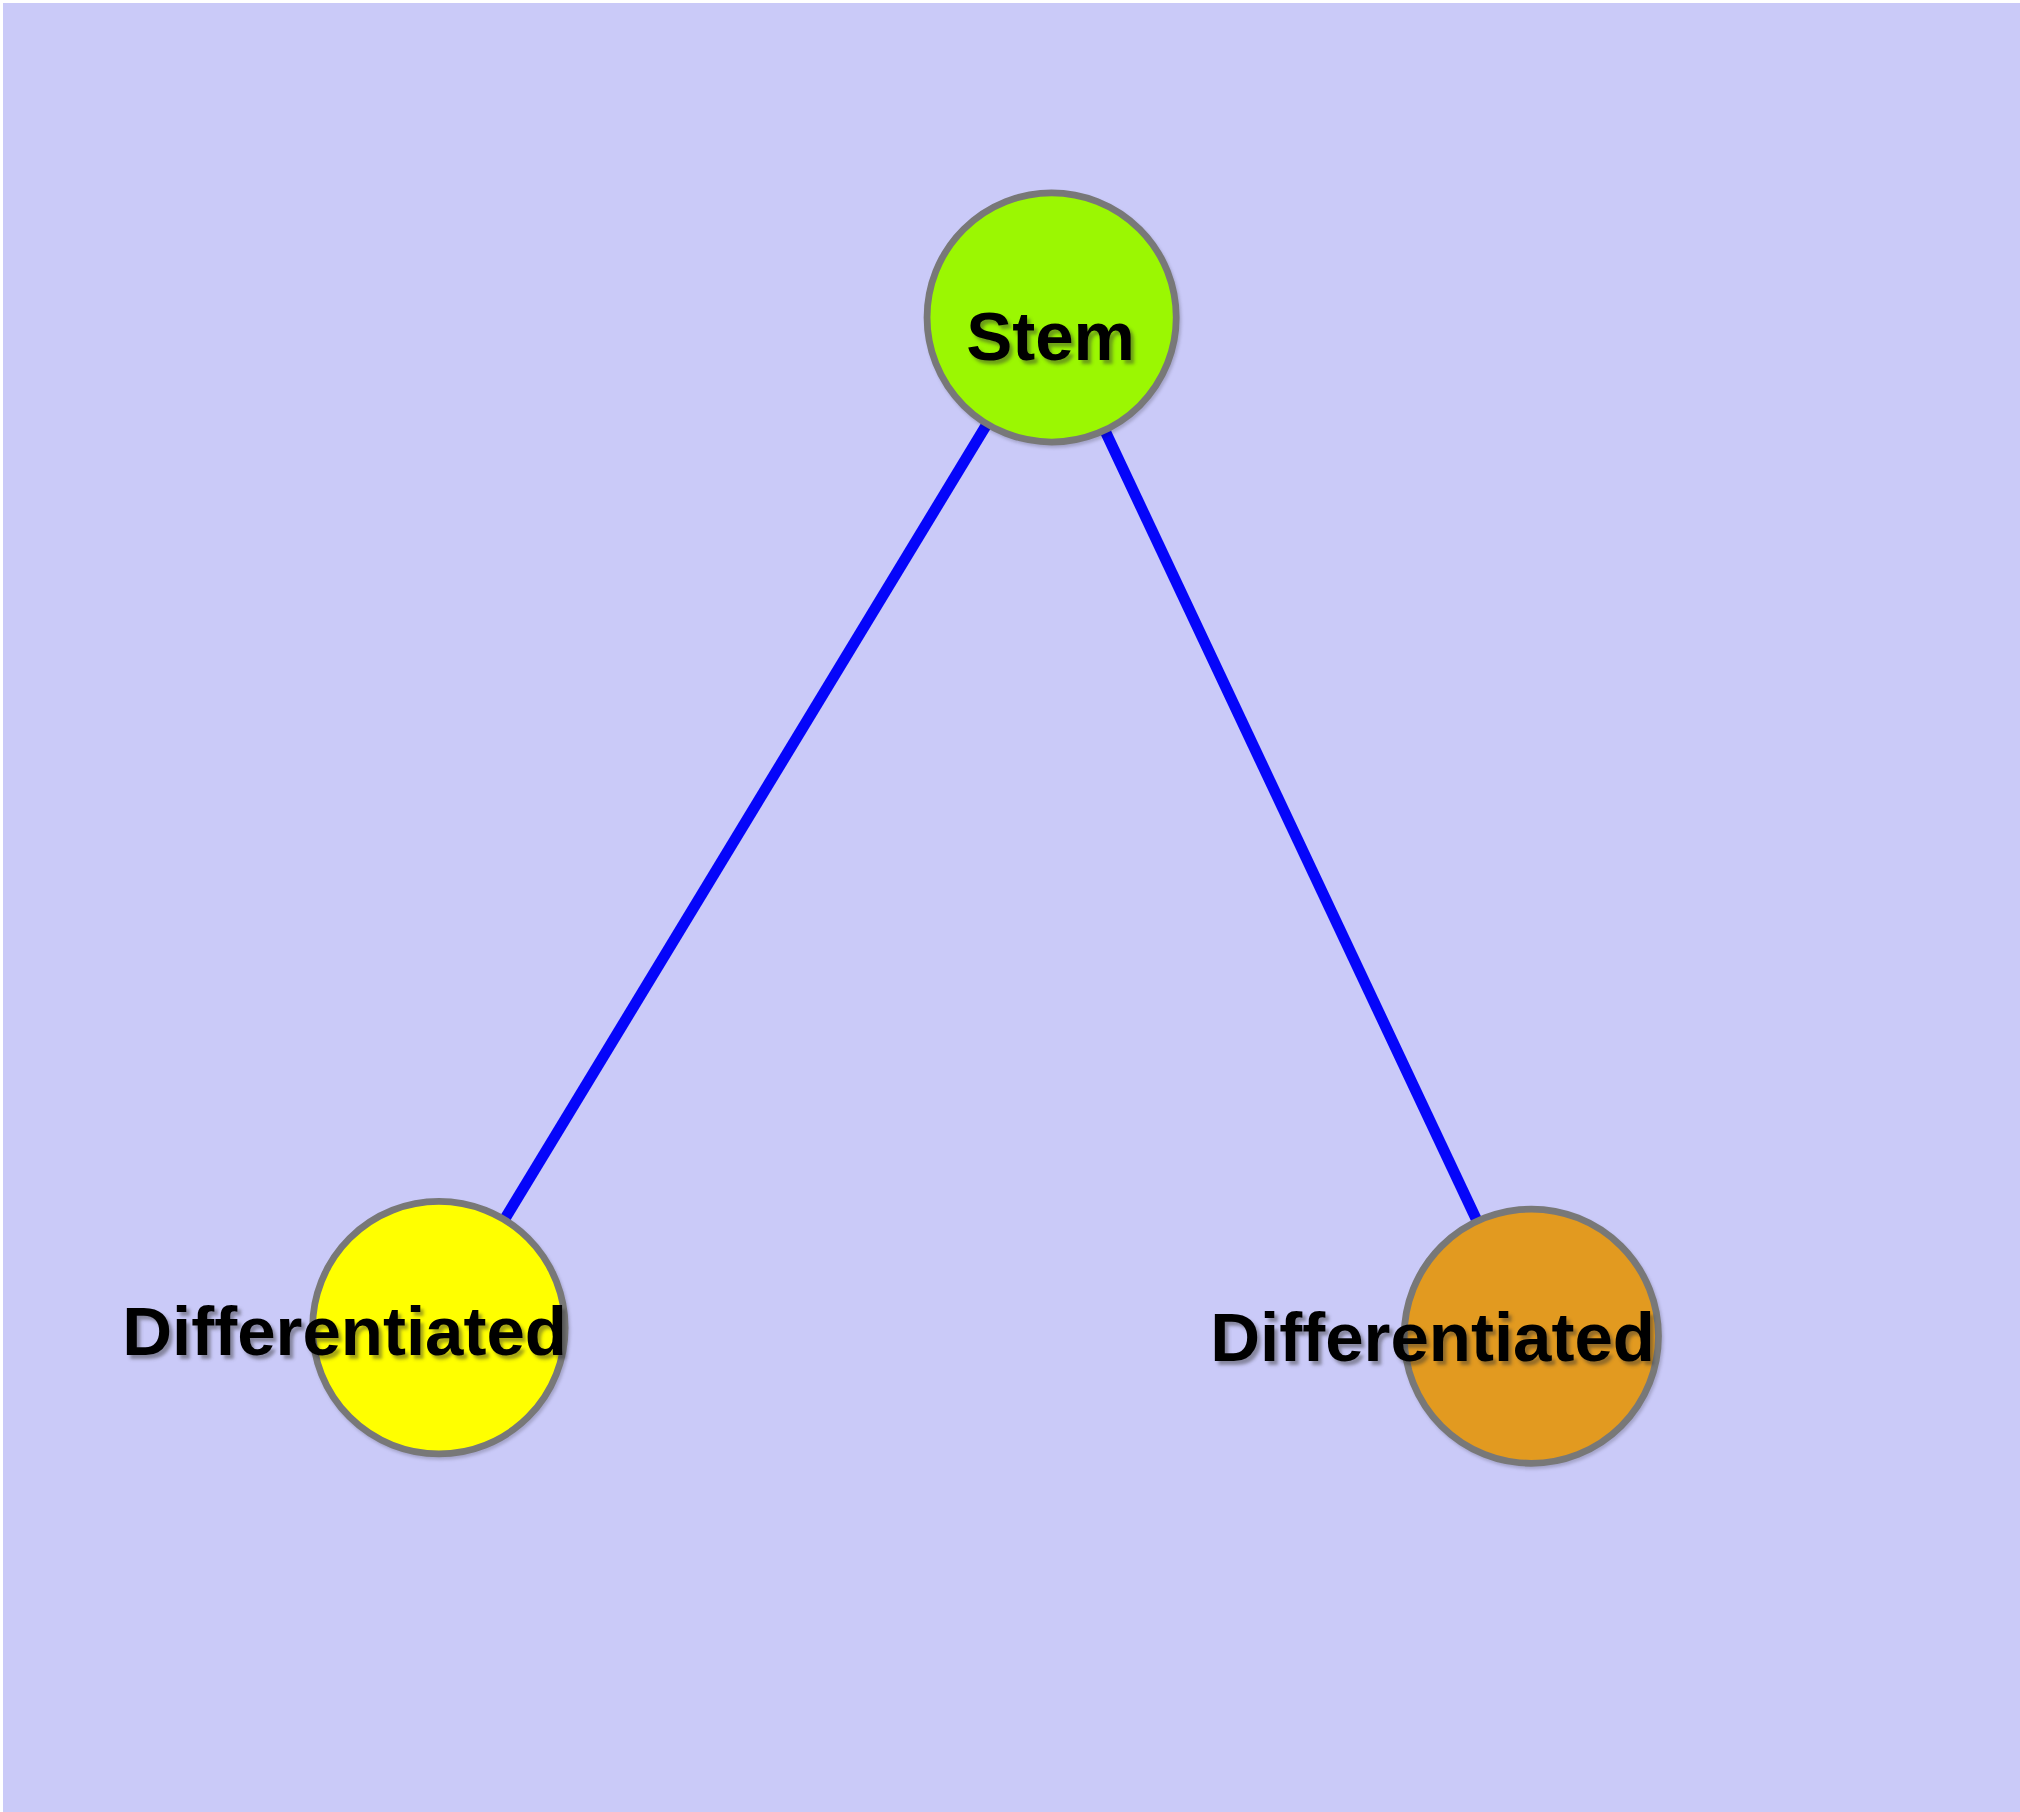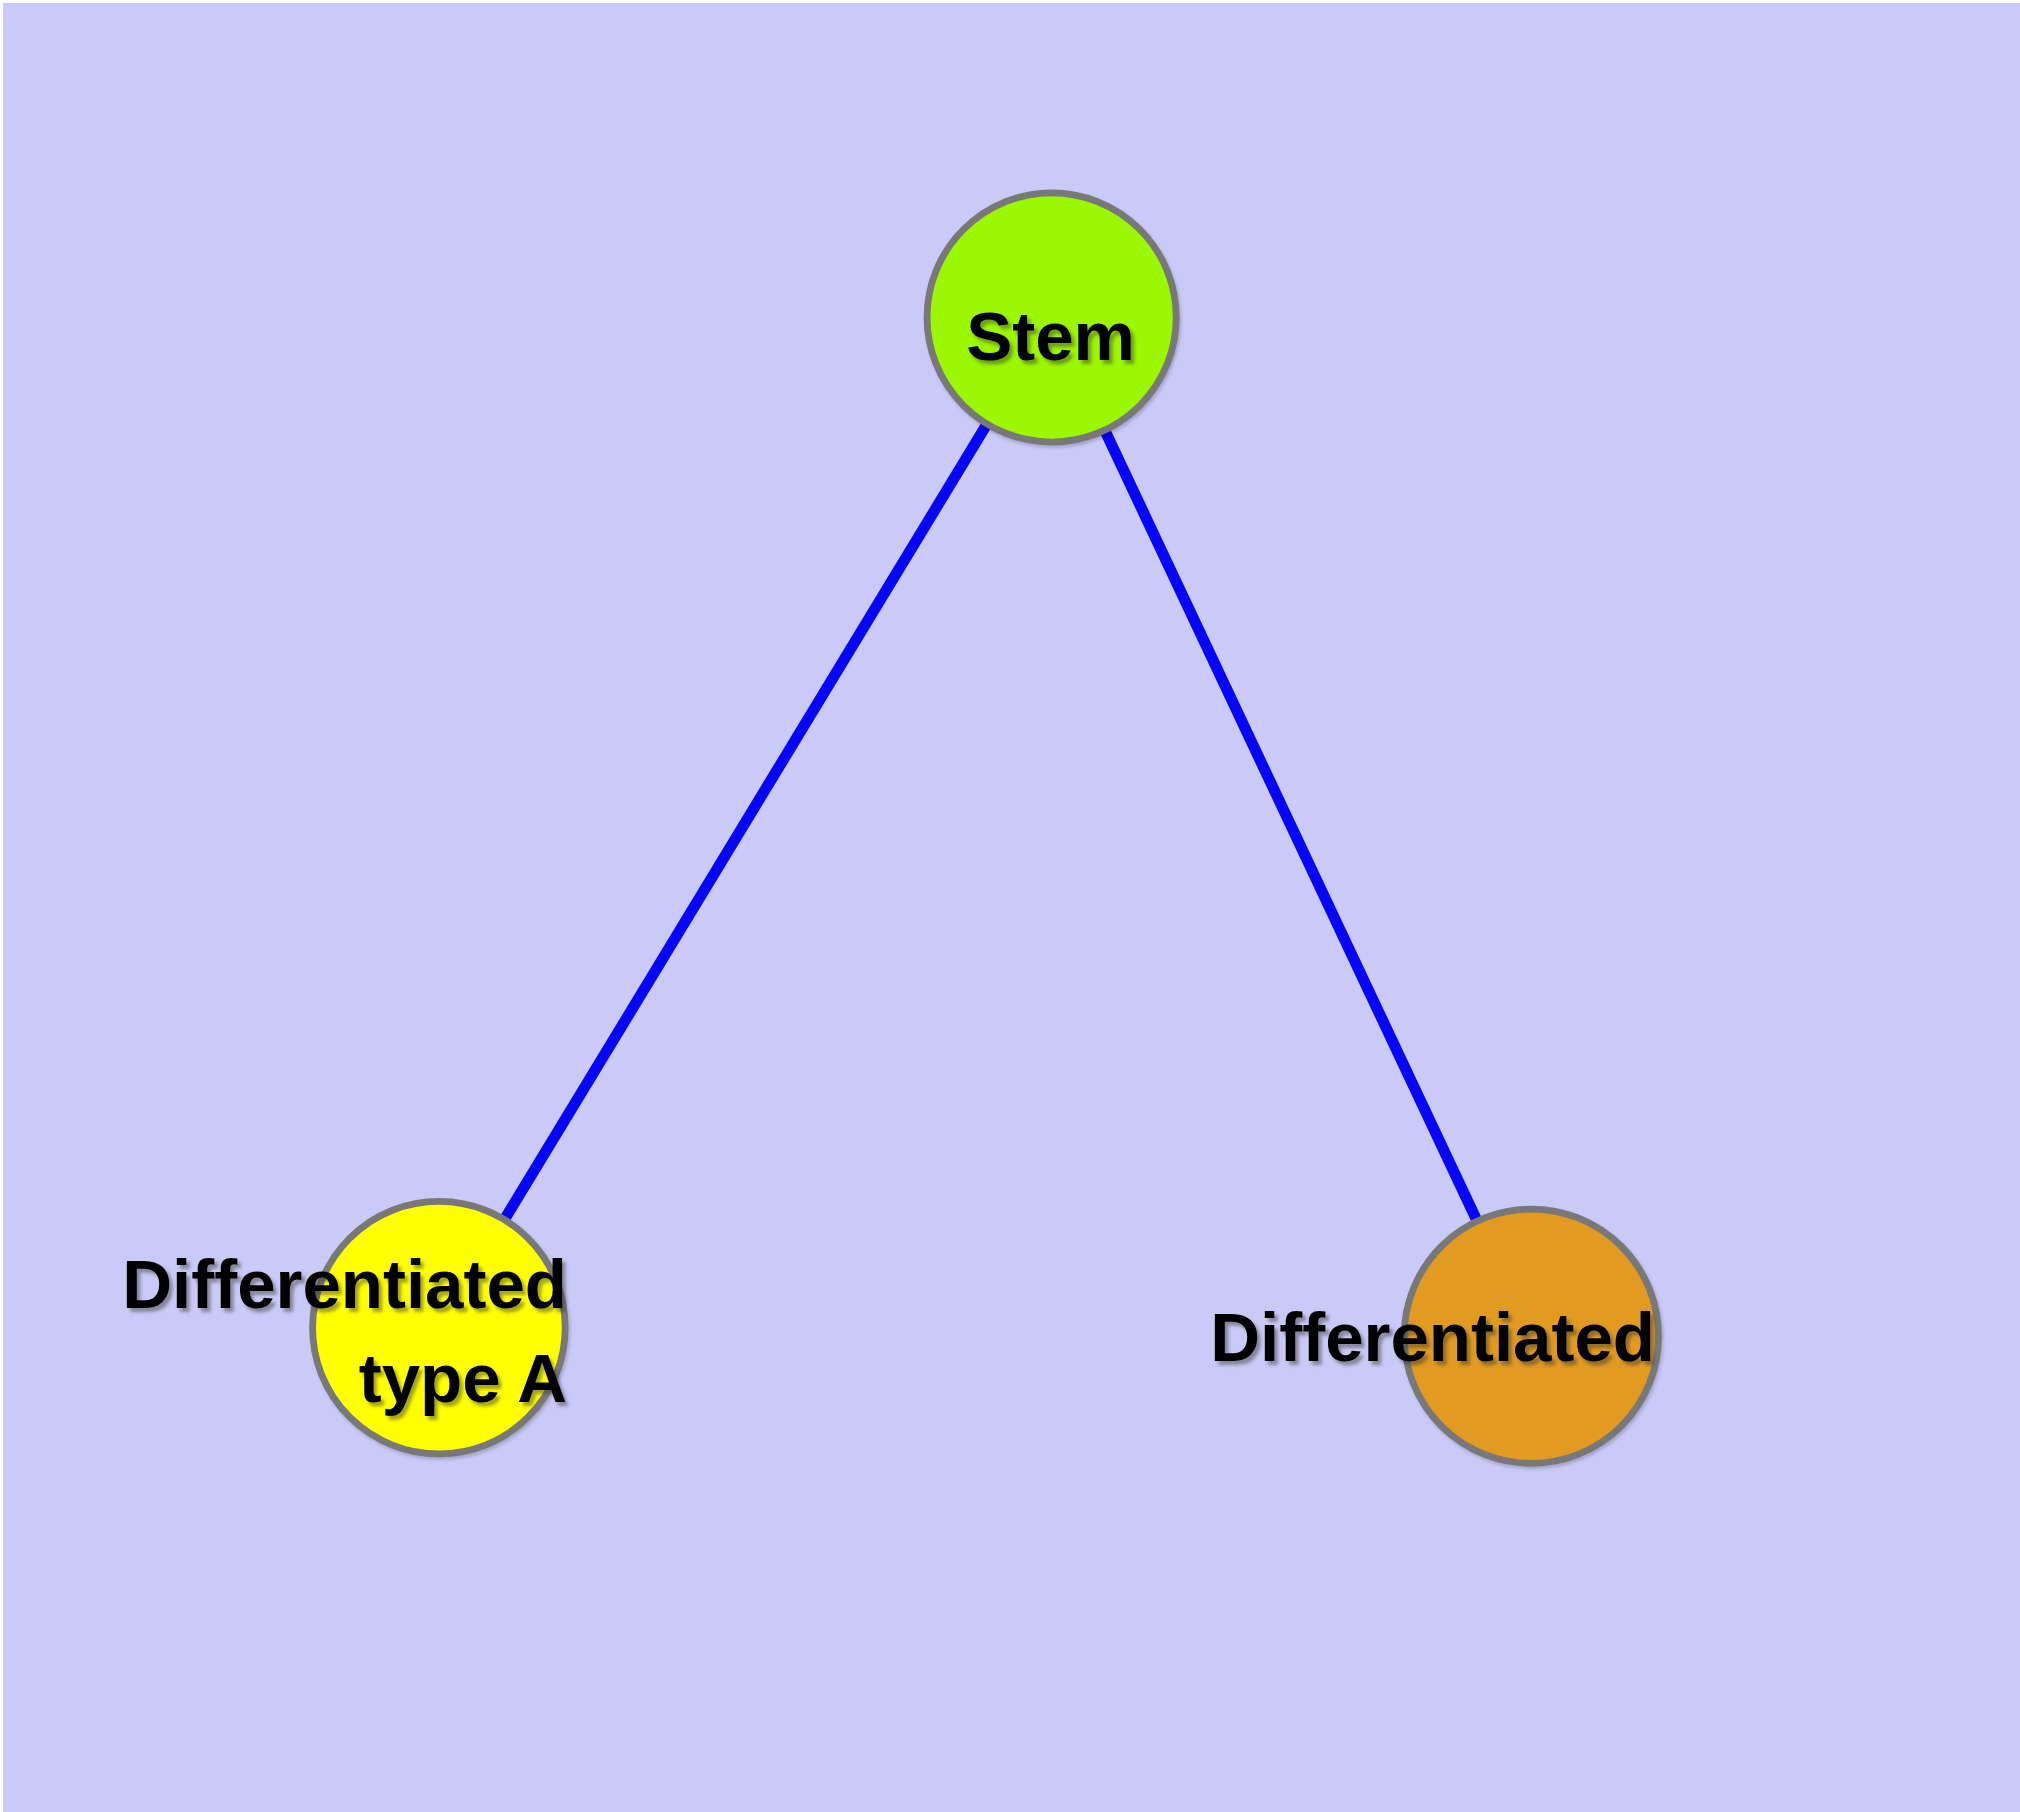--- a/index.html
+++ b/index.html
@@ -85,21 +85,20 @@
       <circle cx="514" cy="1563" r="149" fill="#ffff00"></circle>
       <circle cx="1803" cy="1573" r="150" fill="#e29a20"></circle>
     </svg>
 
     <div class="node-label" id="stem-label">
       <span class="label-line">Stem</span>
     </div>
 
     <div class="node-label" id="type-a-label">
       <span class="label-line">Differentiated</span>
-      <span class="label-line">type A</span>
     </div>
 
     <div class="node-label" id="type-b-label">
       <span class="label-line">Differentiated</span>
     </div>
 
   </div>
 </div>
 
 

